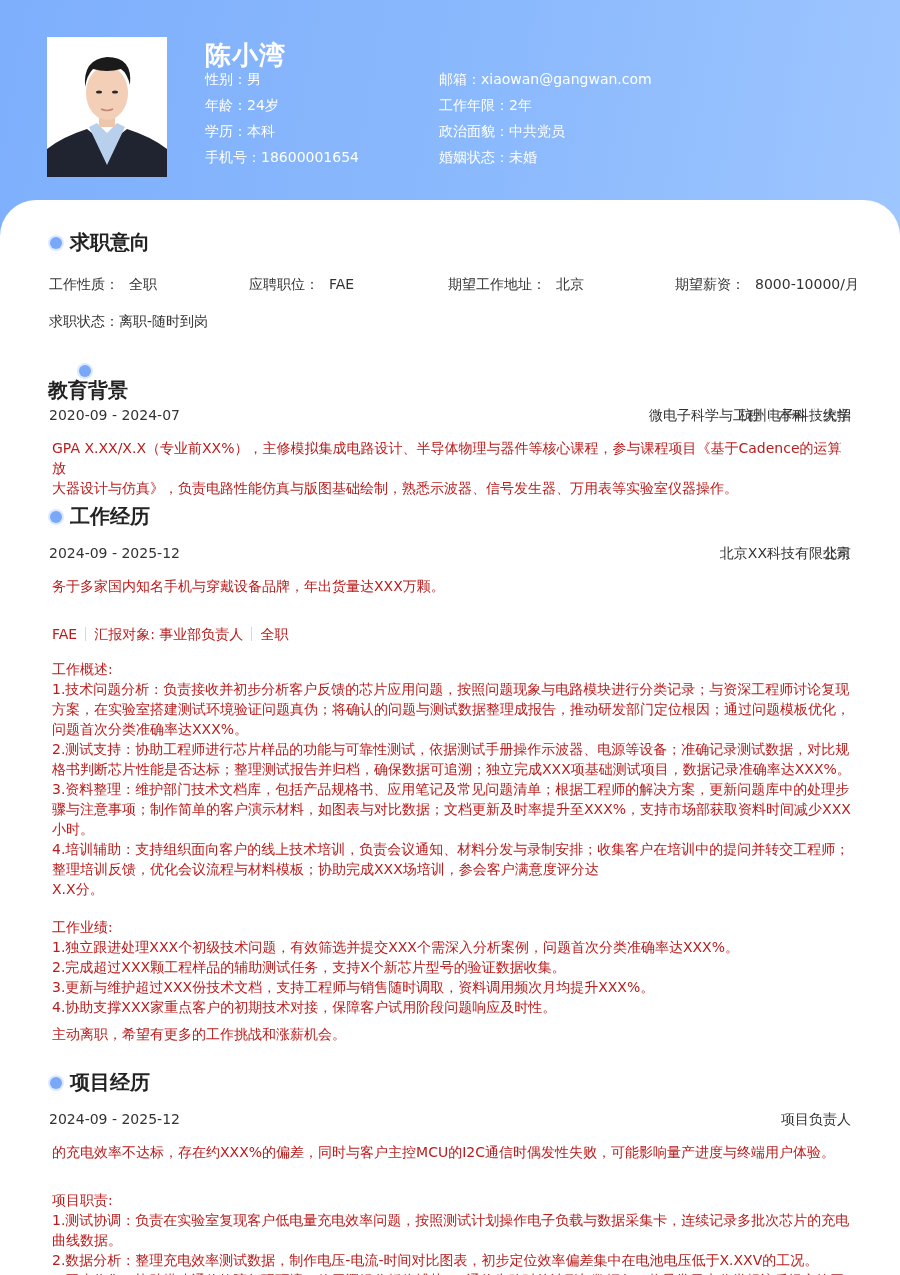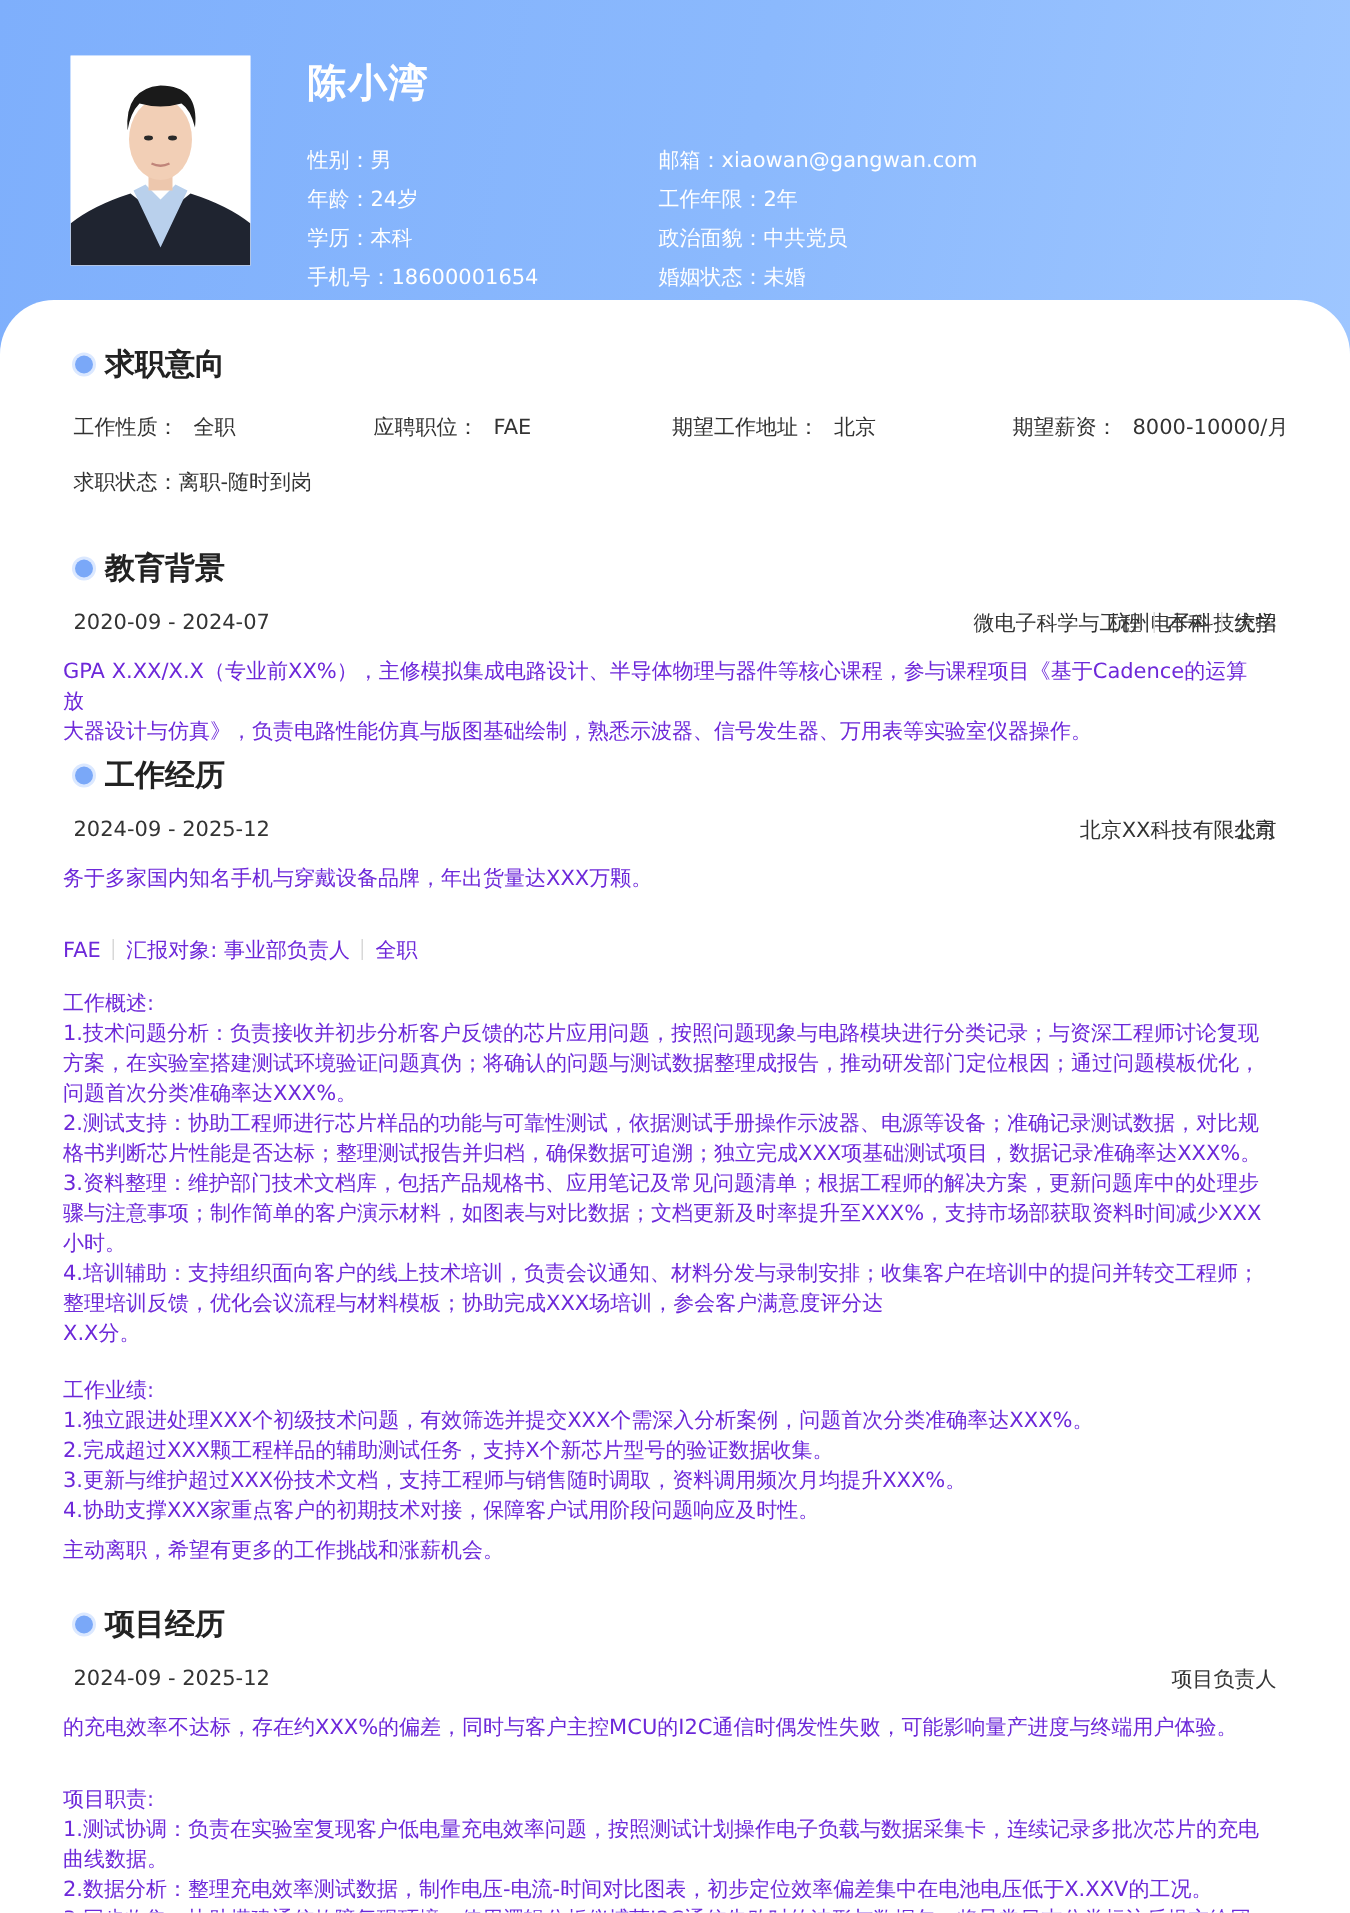--- a/index.html
+++ b/index.html
@@ -12,21 +12,21 @@
   }
   .photo {
     position: absolute; left: 47px; top: 37px; width: 120px; height: 140px;
     background: #ffffff; overflow: hidden;
   }
   .photo svg { display: block; }
   .name {
     position: absolute; left: 205px; top: 38px; font-size: 26px; font-weight: bold;
     color: #ffffff; letter-spacing: 1px;
   }
-  .info-col { position: absolute; top: 96px; color: #ffffff; font-size: 14px; }
+  .info-col { position: absolute; top: 68px; color: #ffffff; font-size: 14px; }
   .info-col.left { left: 205px; }
   .info-col.right { left: 439px; }
   .info-row { height: 26px; line-height: 22px; white-space: nowrap; }
 
   .card {
     position: absolute; left: 0; top: 200px; width: 900px; height: 1075px;
     background: #ffffff; border-radius: 36px 36px 0 0;
   }
 
   .section-title {
@@ -39,21 +39,21 @@
   }
 
   .intent-row { position: absolute; left: 49px; font-size: 14px; white-space: nowrap; }
 
   .row3 { position: absolute; left: 49px; width: 802px; height: 20px; font-size: 14px; }
   .row3 .l { position: absolute; left: 0; top: 0; }
   .row3 .c { position: absolute; left: 0; right: 0; top: 0; text-align: right; }
   .row3 .r { position: absolute; right: 0; top: 0; }
   .sep { display: inline-block; width: 1px; height: 14px; background: #d8d8d8; margin: 0 8px; vertical-align: -2px; }
 
-  .para { position: absolute; left: 42px; width: 803px; font-size: 14px; line-height: 20px; color: #6d28d9; }
+  .para { position: absolute; left: 52px; width: 803px; font-size: 14px; line-height: 20px; color: #b91c1c; }
   .para p { margin: 0; }
 </style>
 </head>
 <body>
 
 <div class="header">
   <div class="photo">
     <svg width="120" height="140" viewBox="0 0 120 140">
       <rect width="120" height="140" fill="#ffffff"></rect>
       <path d="M0 112 L0 140 L120 140 L120 112 Q105 100 80 92 L60 108 L40 92 Q15 100 0 112 Z" fill="#1f2430"></path>
@@ -88,21 +88,21 @@
 <div class="section-title" style="top:229px;">
   <span class="dot"></span>
   <span>求职意向</span>
 </div>
 <div class="intent-row" style="top:276px; left:49px;"><span>工作性质：</span><span style="margin-left:10px">全职</span></div>
 <div class="intent-row" style="top:276px; left:249px;"><span>应聘职位：</span><span style="margin-left:10px">FAE</span></div>
 <div class="intent-row" style="top:276px; left:448px;"><span>期望工作地址：</span><span style="margin-left:10px">北京</span></div>
 <div class="intent-row" style="top:276px; left:675px;"><span>期望薪资：</span><span style="margin-left:10px">8000-10000/月</span></div>
 <div class="intent-row" style="top:313px; left:49px;"><span>求职状态：</span><span style="">离职-随时到岗</span></div>
 
-<div class="section-title" style="top:365px;">
+<div class="section-title" style="top:365px;flex-direction:column;">
   <span class="dot"></span>
   <span>教育背景</span>
 </div>
 <div class="row3" style="top:407px;">
   <span class="l">2020-09 - 2024-07</span>
   <span class="c">杭州电子科技大学</span>
   <span class="r"><span>微电子科学与工程</span><span class="sep"></span><span>本科</span><span class="sep"></span><span>统招</span></span>
 </div>
 <div class="para" style="top:438px;">
   <p>GPA X.XX/X.X（专业前XX%），主修模拟集成电路设计、半导体物理与器件等核心课程，参与课程项目《基于Cadence的运算放</p>

